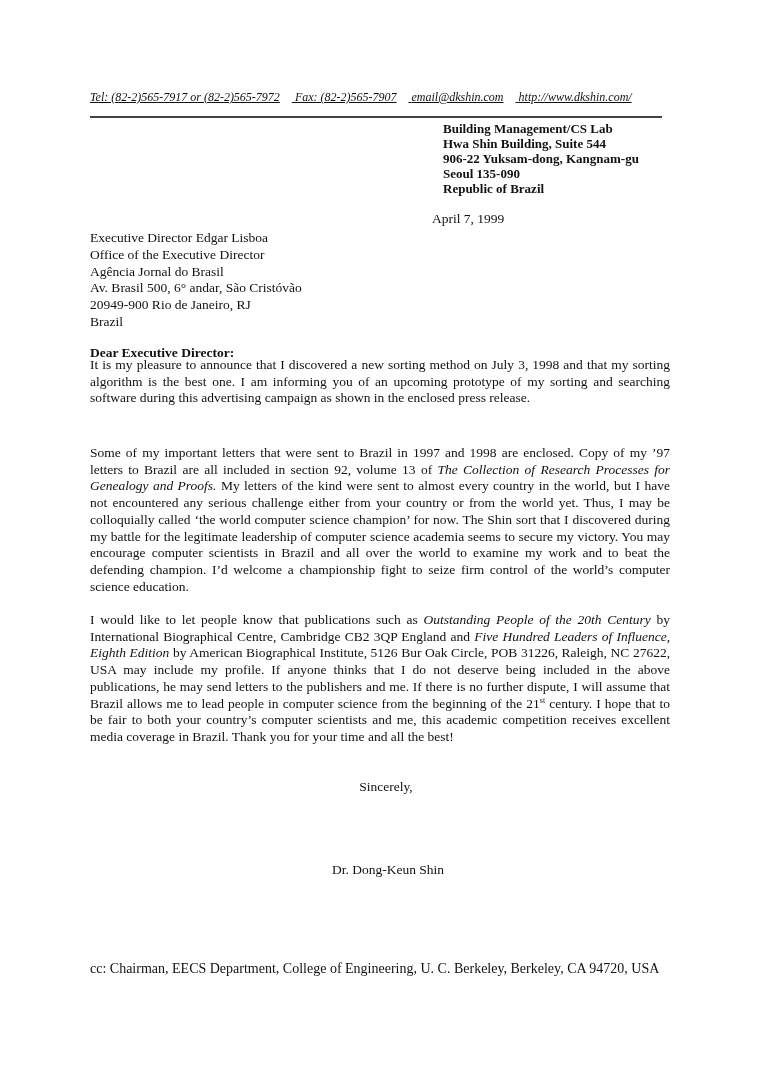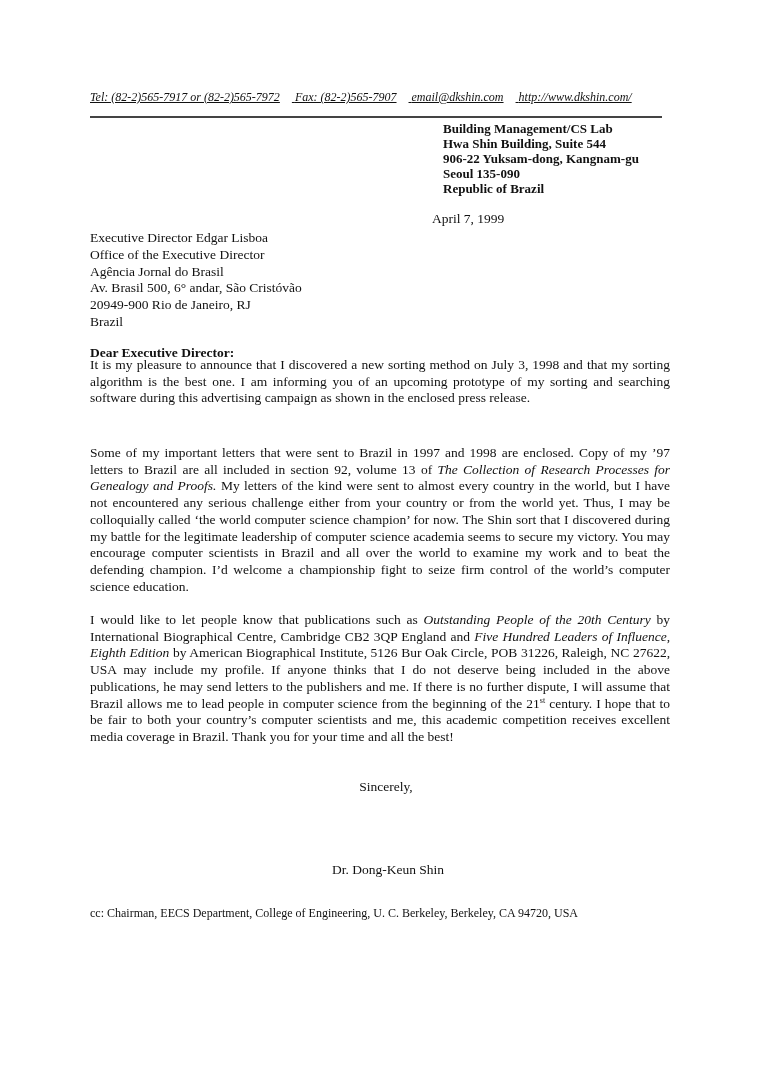--- a/index.html
+++ b/index.html
@@ -22,21 +22,21 @@
           line-height: 16.7px; text-align: justify; }
   .p1 { top: 357px; }
   .p2 { top: 445px; }
   .p3 { top: 612px; }
   .para i { font-style: italic; }
   sup { font-size: 8px; line-height: 0; }
   .closing { position: absolute; left: 0; width: 772px; text-align: center;
              top: 779px; font-size: 13.5px; }
   .signature { position: absolute; left: 0; width: 776px; text-align: center;
                top: 862px; font-size: 13.5px; }
-  .cc { position: absolute; left: 90px; top: 906px; font-size: 12px; }
+  .cc { position: absolute; left: 90px; top: 961px; font-size: 14px; }
 </style>
 </head>
 <body>
 
 <div class="page">
 
   <div class="header">
     <span>Tel: (82-2)565-7917 or (82-2)565-7972</span>
     <span>Fax: (82-2)565-7907</span>
     <span>email@dkshin.com</span>

